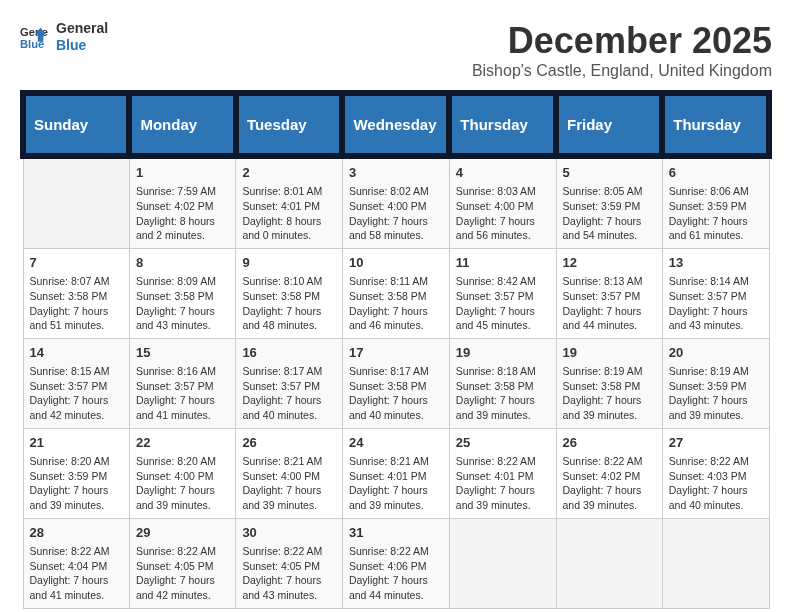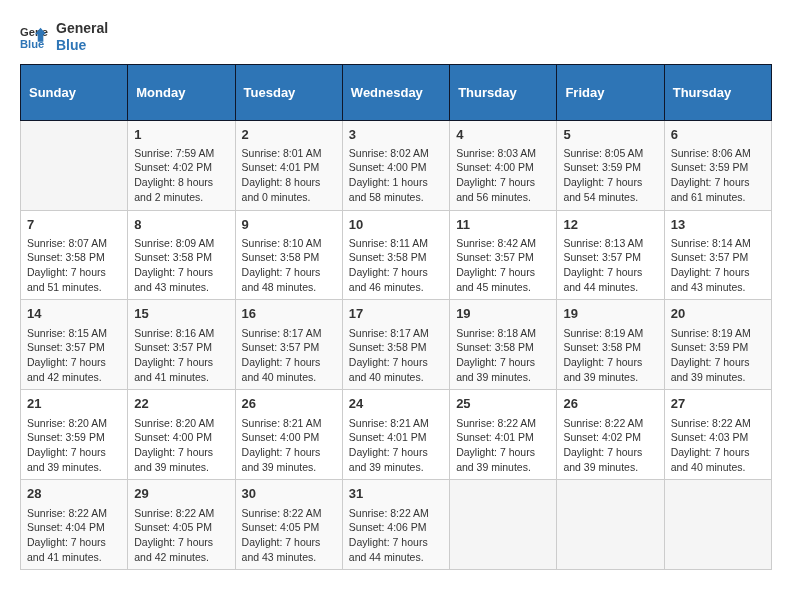--- a/index.html
+++ b/index.html
@@ -40,23 +40,23 @@
     table {
       width: 100%;
       border-collapse: collapse;
       font-size: 11px;
     }
     thead tr th {
       background-color: #2e75b6;
       color: #fff;
       text-align: left;
       padding: 20px 8px;
-      font-size: 13px;
+      font-size: 15px;
       font-weight: bold;
-      border: 1px solid #0f172a;
+      border: 6px solid #0f172a;
     }
     tbody tr td {
       border: 1px solid #ccc;
       vertical-align: top;
       padding: 5px 6px;
       height: 80px;
       width: 107px;
       color: #333;
       font-size: 10.5px;
       line-height: 1.4;
@@ -85,40 +85,44 @@
     <svg class="logo-icon" viewBox="0 0 30 30">
       <text x="0" y="14" font-size="12" font-weight="bold" fill="#333" font-family="Arial">General</text>
       <text x="0" y="27" font-size="12" font-weight="bold" fill="#2e75b6" font-family="Arial">Blue</text>
       <polygon points="22,5 28,12 25,12 25,20 19,20 19,12 16,12" fill="#2e75b6"></polygon>
     </svg>
     <div style="margin-left:4px;">
       <div style="font-size:14px;font-weight:bold;color:#333;line-height:1.2;">General</div>
       <div style="font-size:14px;font-weight:bold;color:#2e75b6;line-height:1.2;">Blue</div>
     </div>
   </div>
+  <div class="title-block">
+    <div class="month-title">December 2025</div>
+    <div class="location-title">Bishop's Castle, England, United Kingdom</div>
+  </div>
 </div>
 
 <table>
   <thead>
     <tr>
     <th>Sunday</th>
         <th>Monday</th>
         <th>Tuesday</th>
         <th>Wednesday</th>
         <th>Thursday</th>
         <th>Friday</th>
         <th>Thursday</th>
       </tr>
   </thead>
   <tbody id="calendar-body">
   <tr>
         <td class="empty-cell"></td>
         <td><span class="day-num">1</span><span>Sunrise: 7:59 AM</span><br><span>Sunset: 4:02 PM</span><br><span>Daylight: 8 hours and 2 minutes.</span></td>
         <td><span class="day-num">2</span><span>Sunrise: 8:01 AM</span><br><span>Sunset: 4:01 PM</span><br><span>Daylight: 8 hours and 0 minutes.</span></td>
-        <td><span class="day-num">3</span><span>Sunrise: 8:02 AM</span><br><span>Sunset: 4:00 PM</span><br><span>Daylight: 1 hours and 58 minutes.</span></td>
+        <td><span class="day-num">3</span><span>Sunrise: 8:02 AM</span><br><span>Sunset: 4:00 PM</span><br><span>Daylight: 7 hours and 58 minutes.</span></td>
         <td><span class="day-num">4</span><span>Sunrise: 8:03 AM</span><br><span>Sunset: 4:00 PM</span><br><span>Daylight: 7 hours and 56 minutes.</span></td>
         <td><span class="day-num">5</span><span>Sunrise: 8:05 AM</span><br><span>Sunset: 3:59 PM</span><br><span>Daylight: 7 hours and 54 minutes.</span></td>
         <td><span class="day-num">6</span><span>Sunrise: 8:06 AM</span><br><span>Sunset: 3:59 PM</span><br><span>Daylight: 7 hours and 61 minutes.</span></td>
       </tr>
       <tr>
         <td><span class="day-num">7</span><span>Sunrise: 8:07 AM</span><br><span>Sunset: 3:58 PM</span><br><span>Daylight: 7 hours and 51 minutes.</span></td>
         <td><span class="day-num">8</span><span>Sunrise: 8:09 AM</span><br><span>Sunset: 3:58 PM</span><br><span>Daylight: 7 hours and 43 minutes.</span></td>
         <td><span class="day-num">9</span><span>Sunrise: 8:10 AM</span><br><span>Sunset: 3:58 PM</span><br><span>Daylight: 7 hours and 48 minutes.</span></td>
         <td><span class="day-num">10</span><span>Sunrise: 8:11 AM</span><br><span>Sunset: 3:58 PM</span><br><span>Daylight: 7 hours and 46 minutes.</span></td>
         <td><span class="day-num">11</span><span>Sunrise: 8:42 AM</span><br><span>Sunset: 3:57 PM</span><br><span>Daylight: 7 hours and 45 minutes.</span></td>

